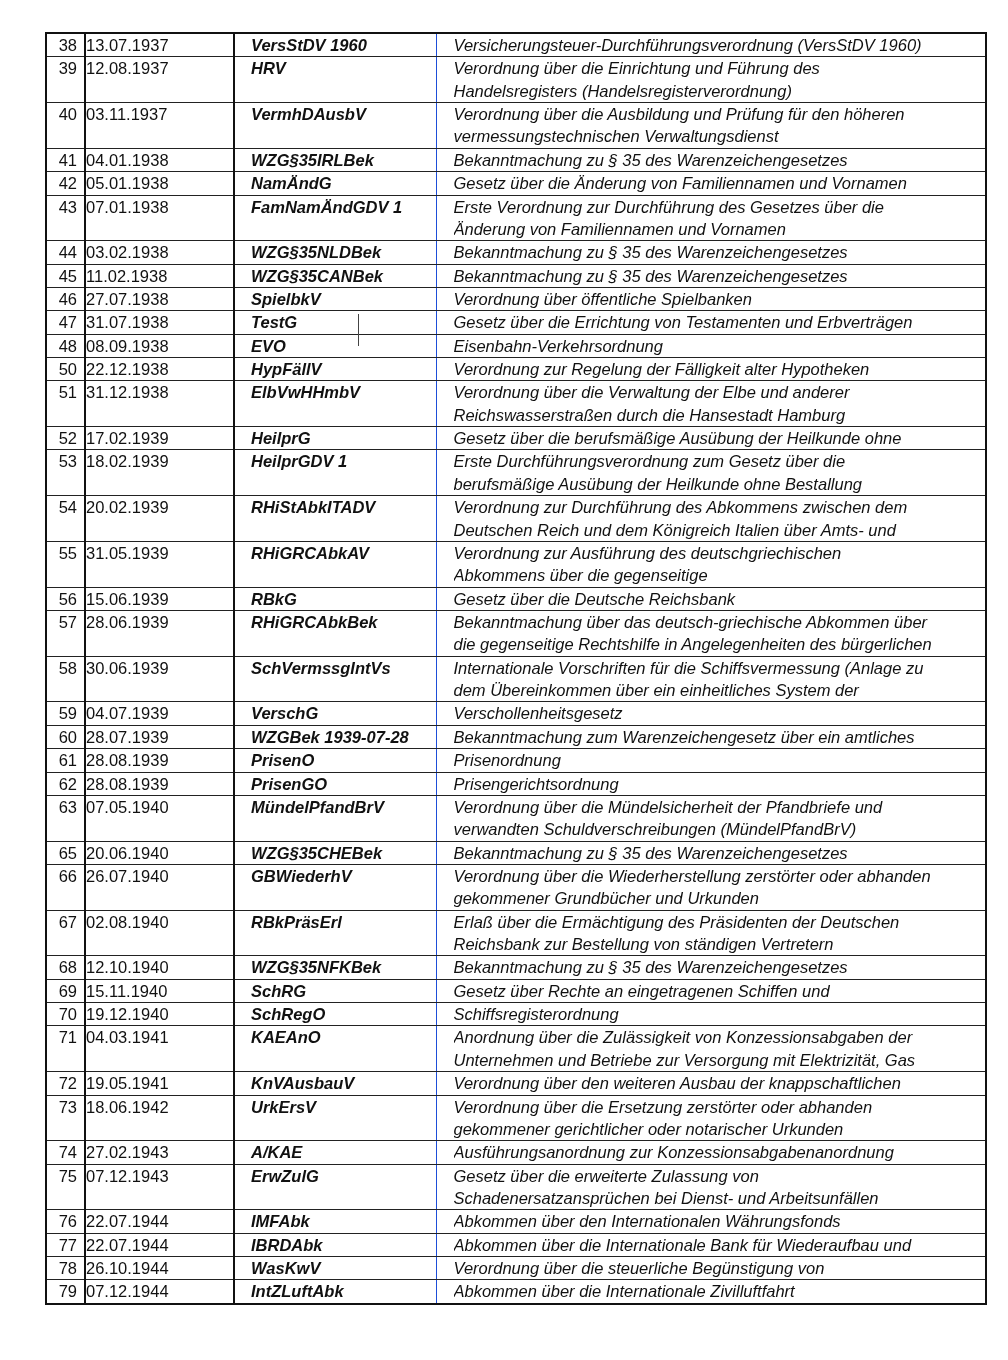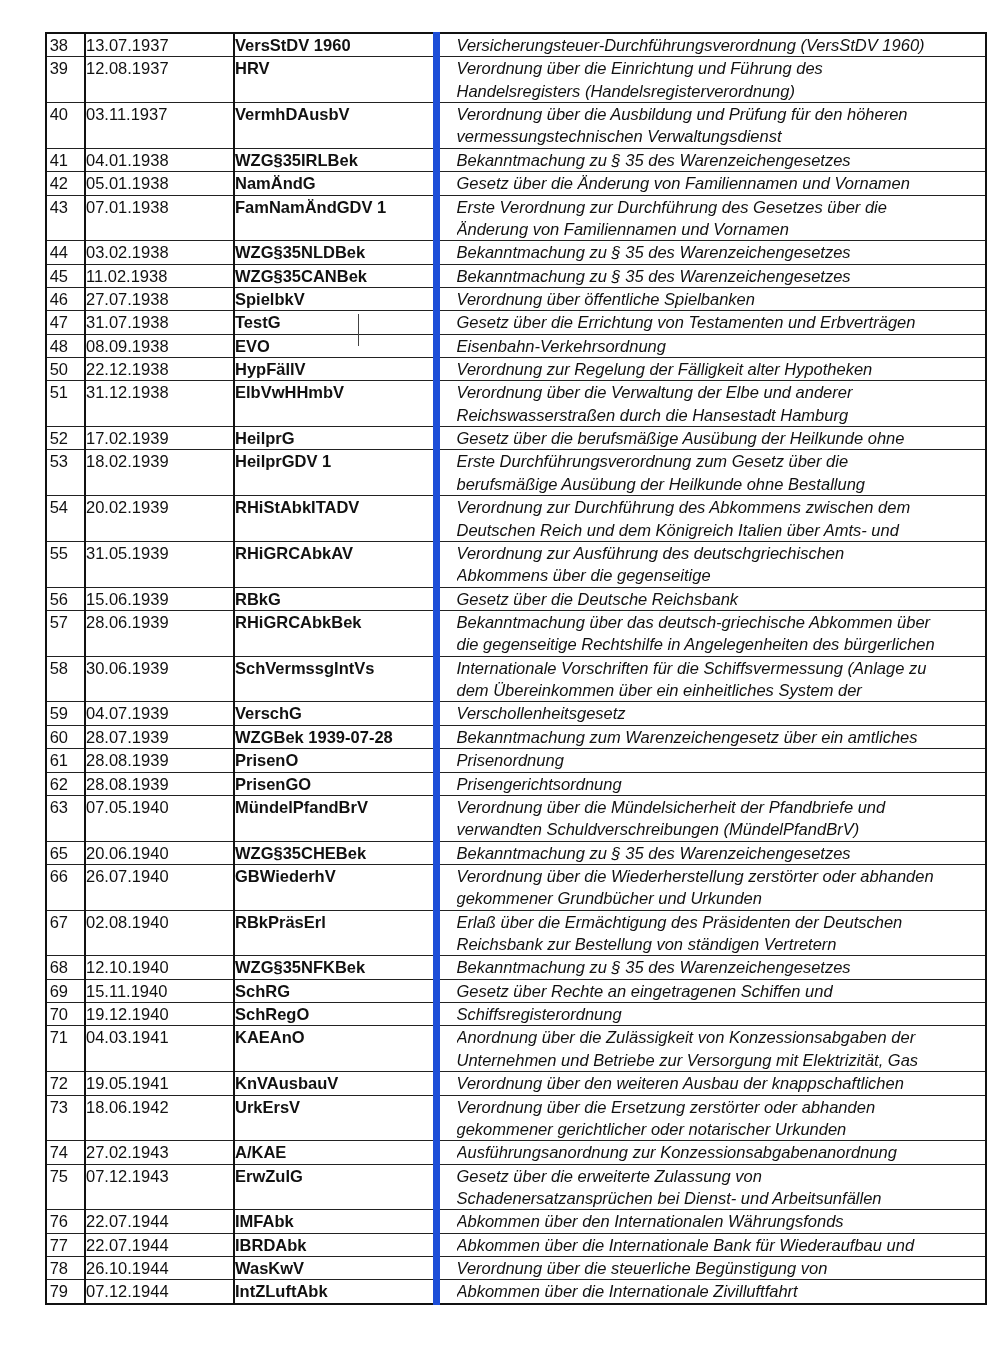--- a/index.html
+++ b/index.html
@@ -3,23 +3,23 @@
   <meta charset="utf-8">
   <style>
     html, body { margin: 0; padding: 0; background: #ffffff; }
     body { width: 1008px; height: 1360px; position: relative; overflow: hidden; font-family: "Liberation Sans", sans-serif; color: #111; }
     .tbl { position: absolute; left: 45px; top: 32px; width: 940px; border-collapse: collapse; border: 2px solid #111; table-layout: fixed; }
     .tbl td { border-top: 1.5px solid #222; border-bottom: 1.5px solid #222; padding: 0; vertical-align: top; font-size: 16.5px; line-height: 22.36px; }
     .tbl col.c-num { width: 39px; }
     .tbl col.c-date { width: 149px; }
     .tbl col.c-abbr { width: 202px; }
     .tbl col.c-title { width: 550px; }
-    .tbl td.num { text-align: right; padding-right: 16px; border-right: 2px solid #111; margin-left: 24px; }
+    .tbl td.num { text-align: right; padding-right: 7px; border-right: 2px solid #111; margin-left: 24px; }
     .tbl td.date { text-align: right; padding-right: 81px; border-right: 2px solid #111; margin-top: 16px; }
-    .tbl td.abbr { font-weight: bold; padding-left: 0; border-right: 7px solid #1d4ed8; white-space: nowrap; }
+    .tbl td.abbr { font-weight: bold; padding-left: 16px; border-right: 1px solid #1d4ed8; white-space: nowrap; font-style: italic; }
     .tbl td.title { padding-left: 17px; font-style: italic; }
     .tbl td.title span { display: block; overflow: hidden; white-space: nowrap; }
     .tbl tr.single td { height: 22.36px; }
     .tbl tr.double td { height: 44.72px; }
     .tbl tr.double td.title { white-space: normal; }
     .stray { position: absolute; left: 358px; top: 314px; width: 1px; height: 32px; background: #444; }
   </style>
 </head>
 <body>
 

